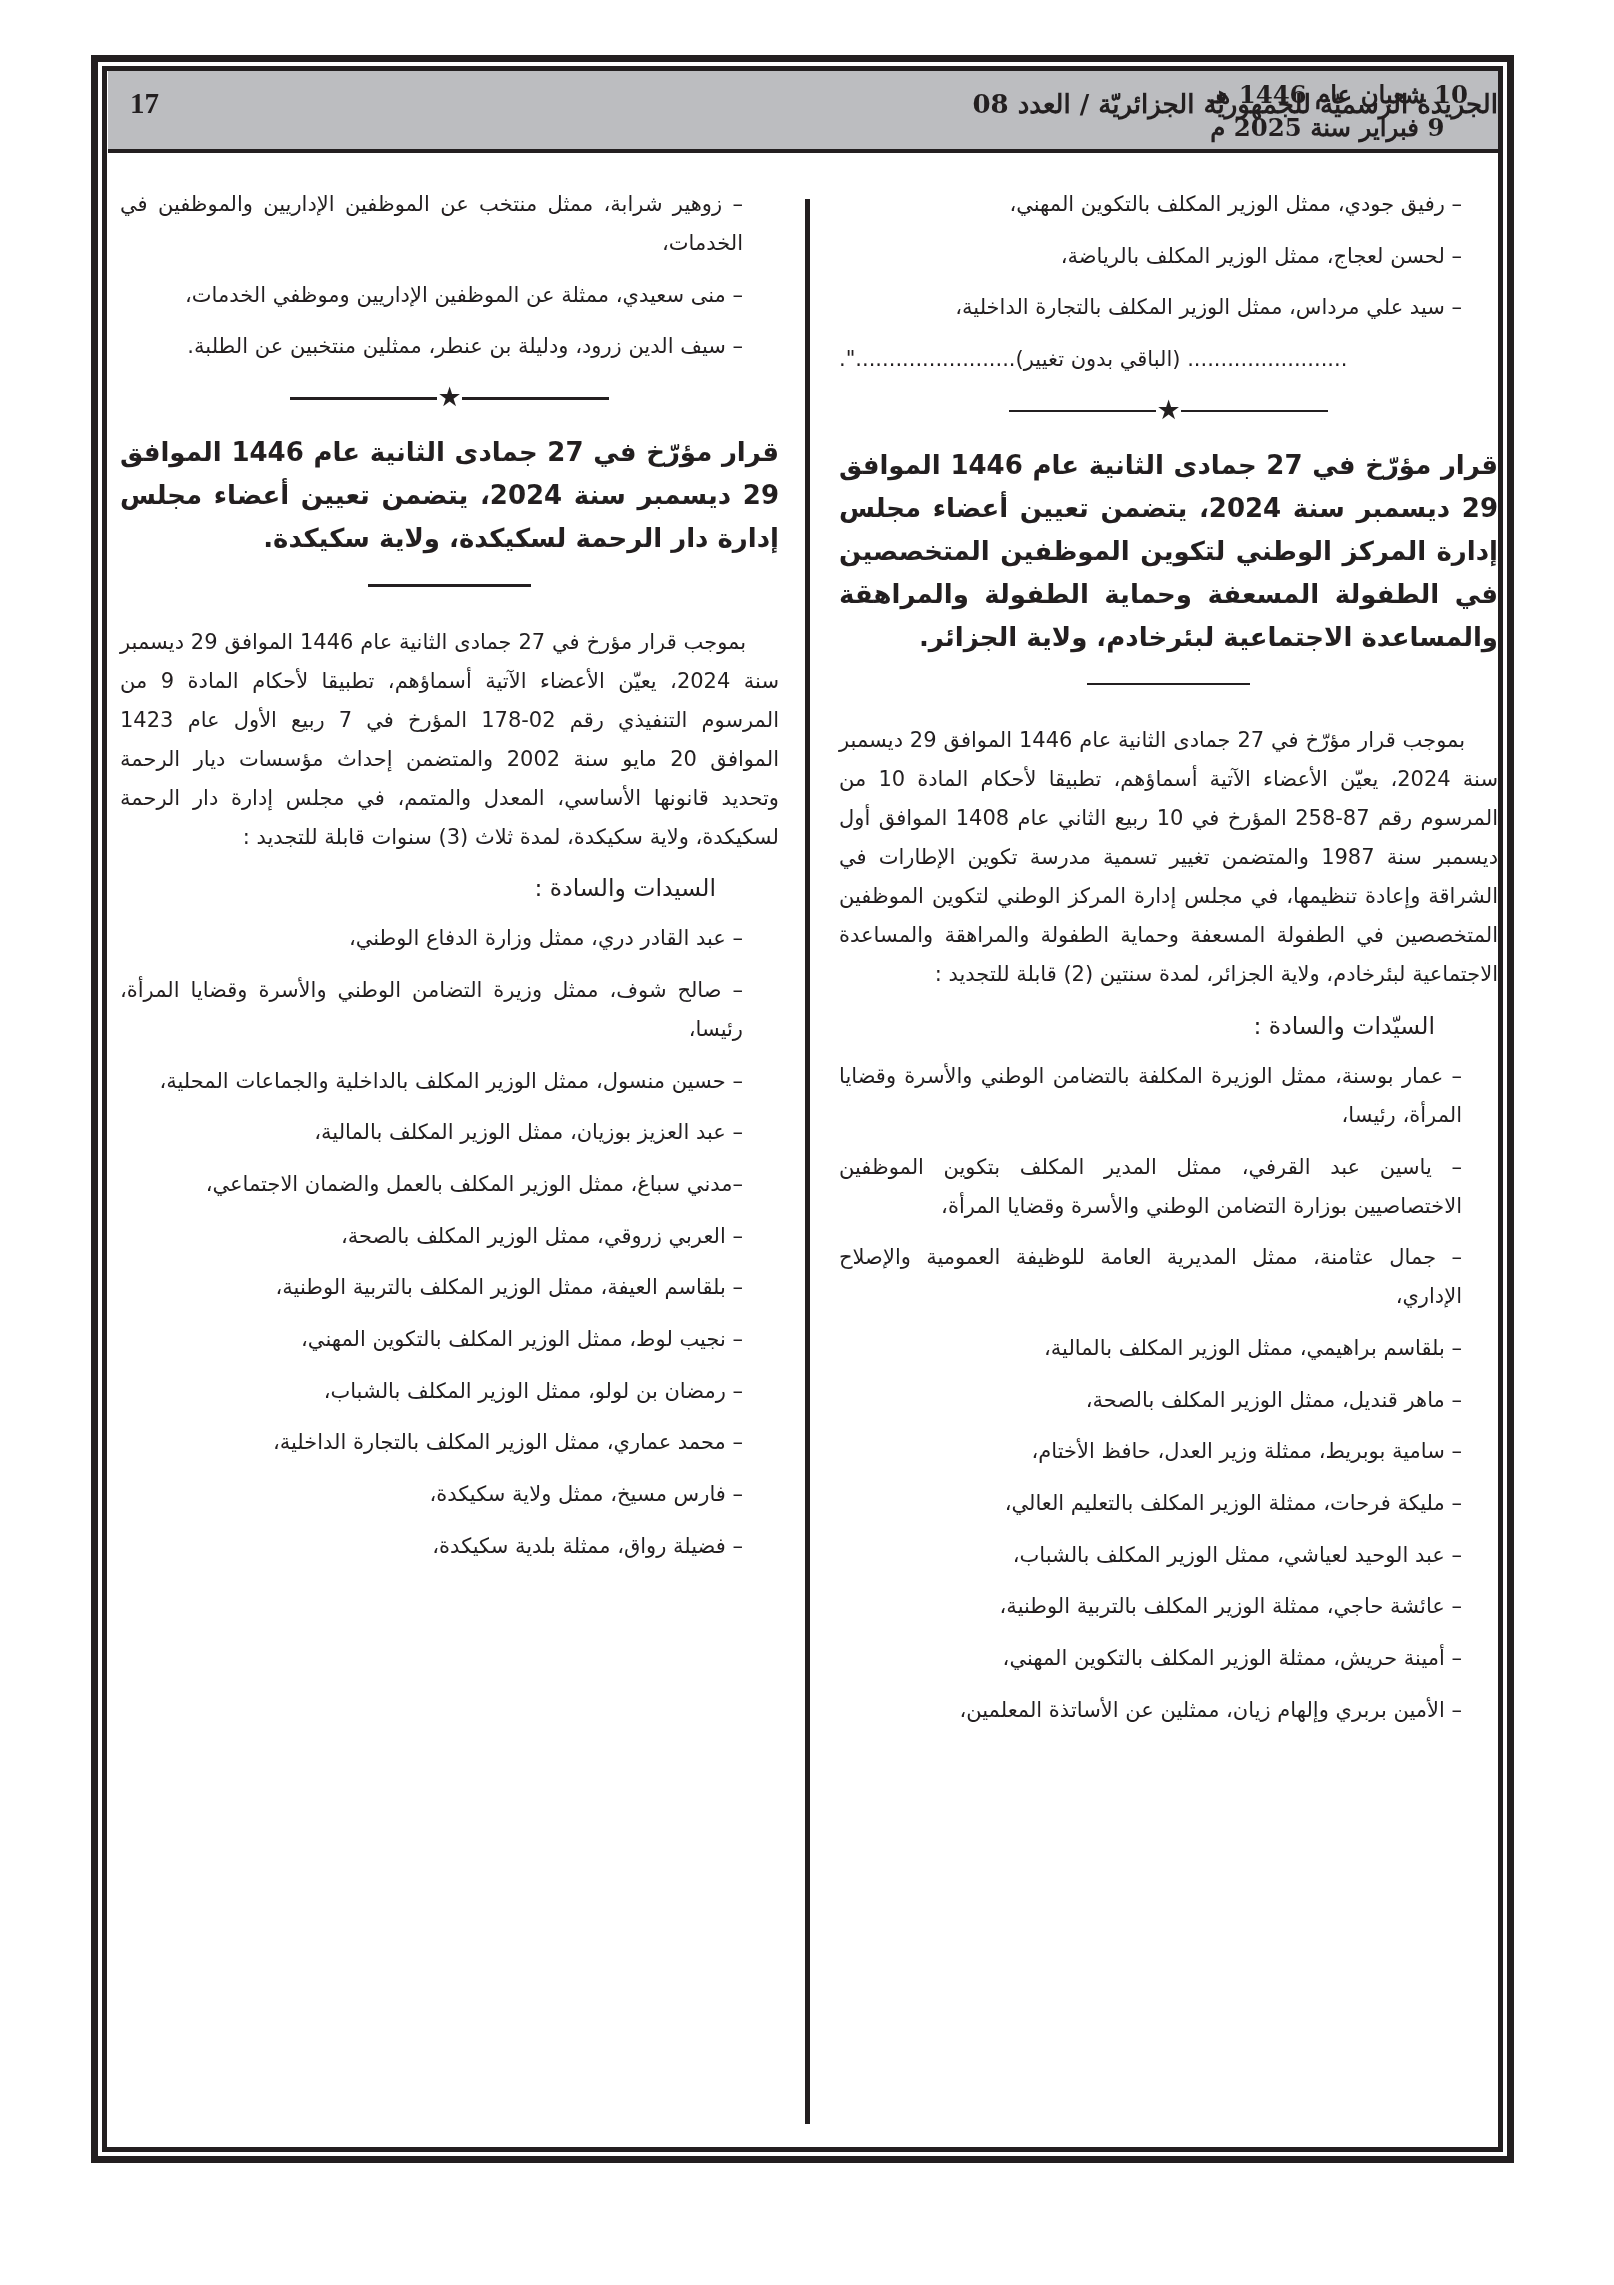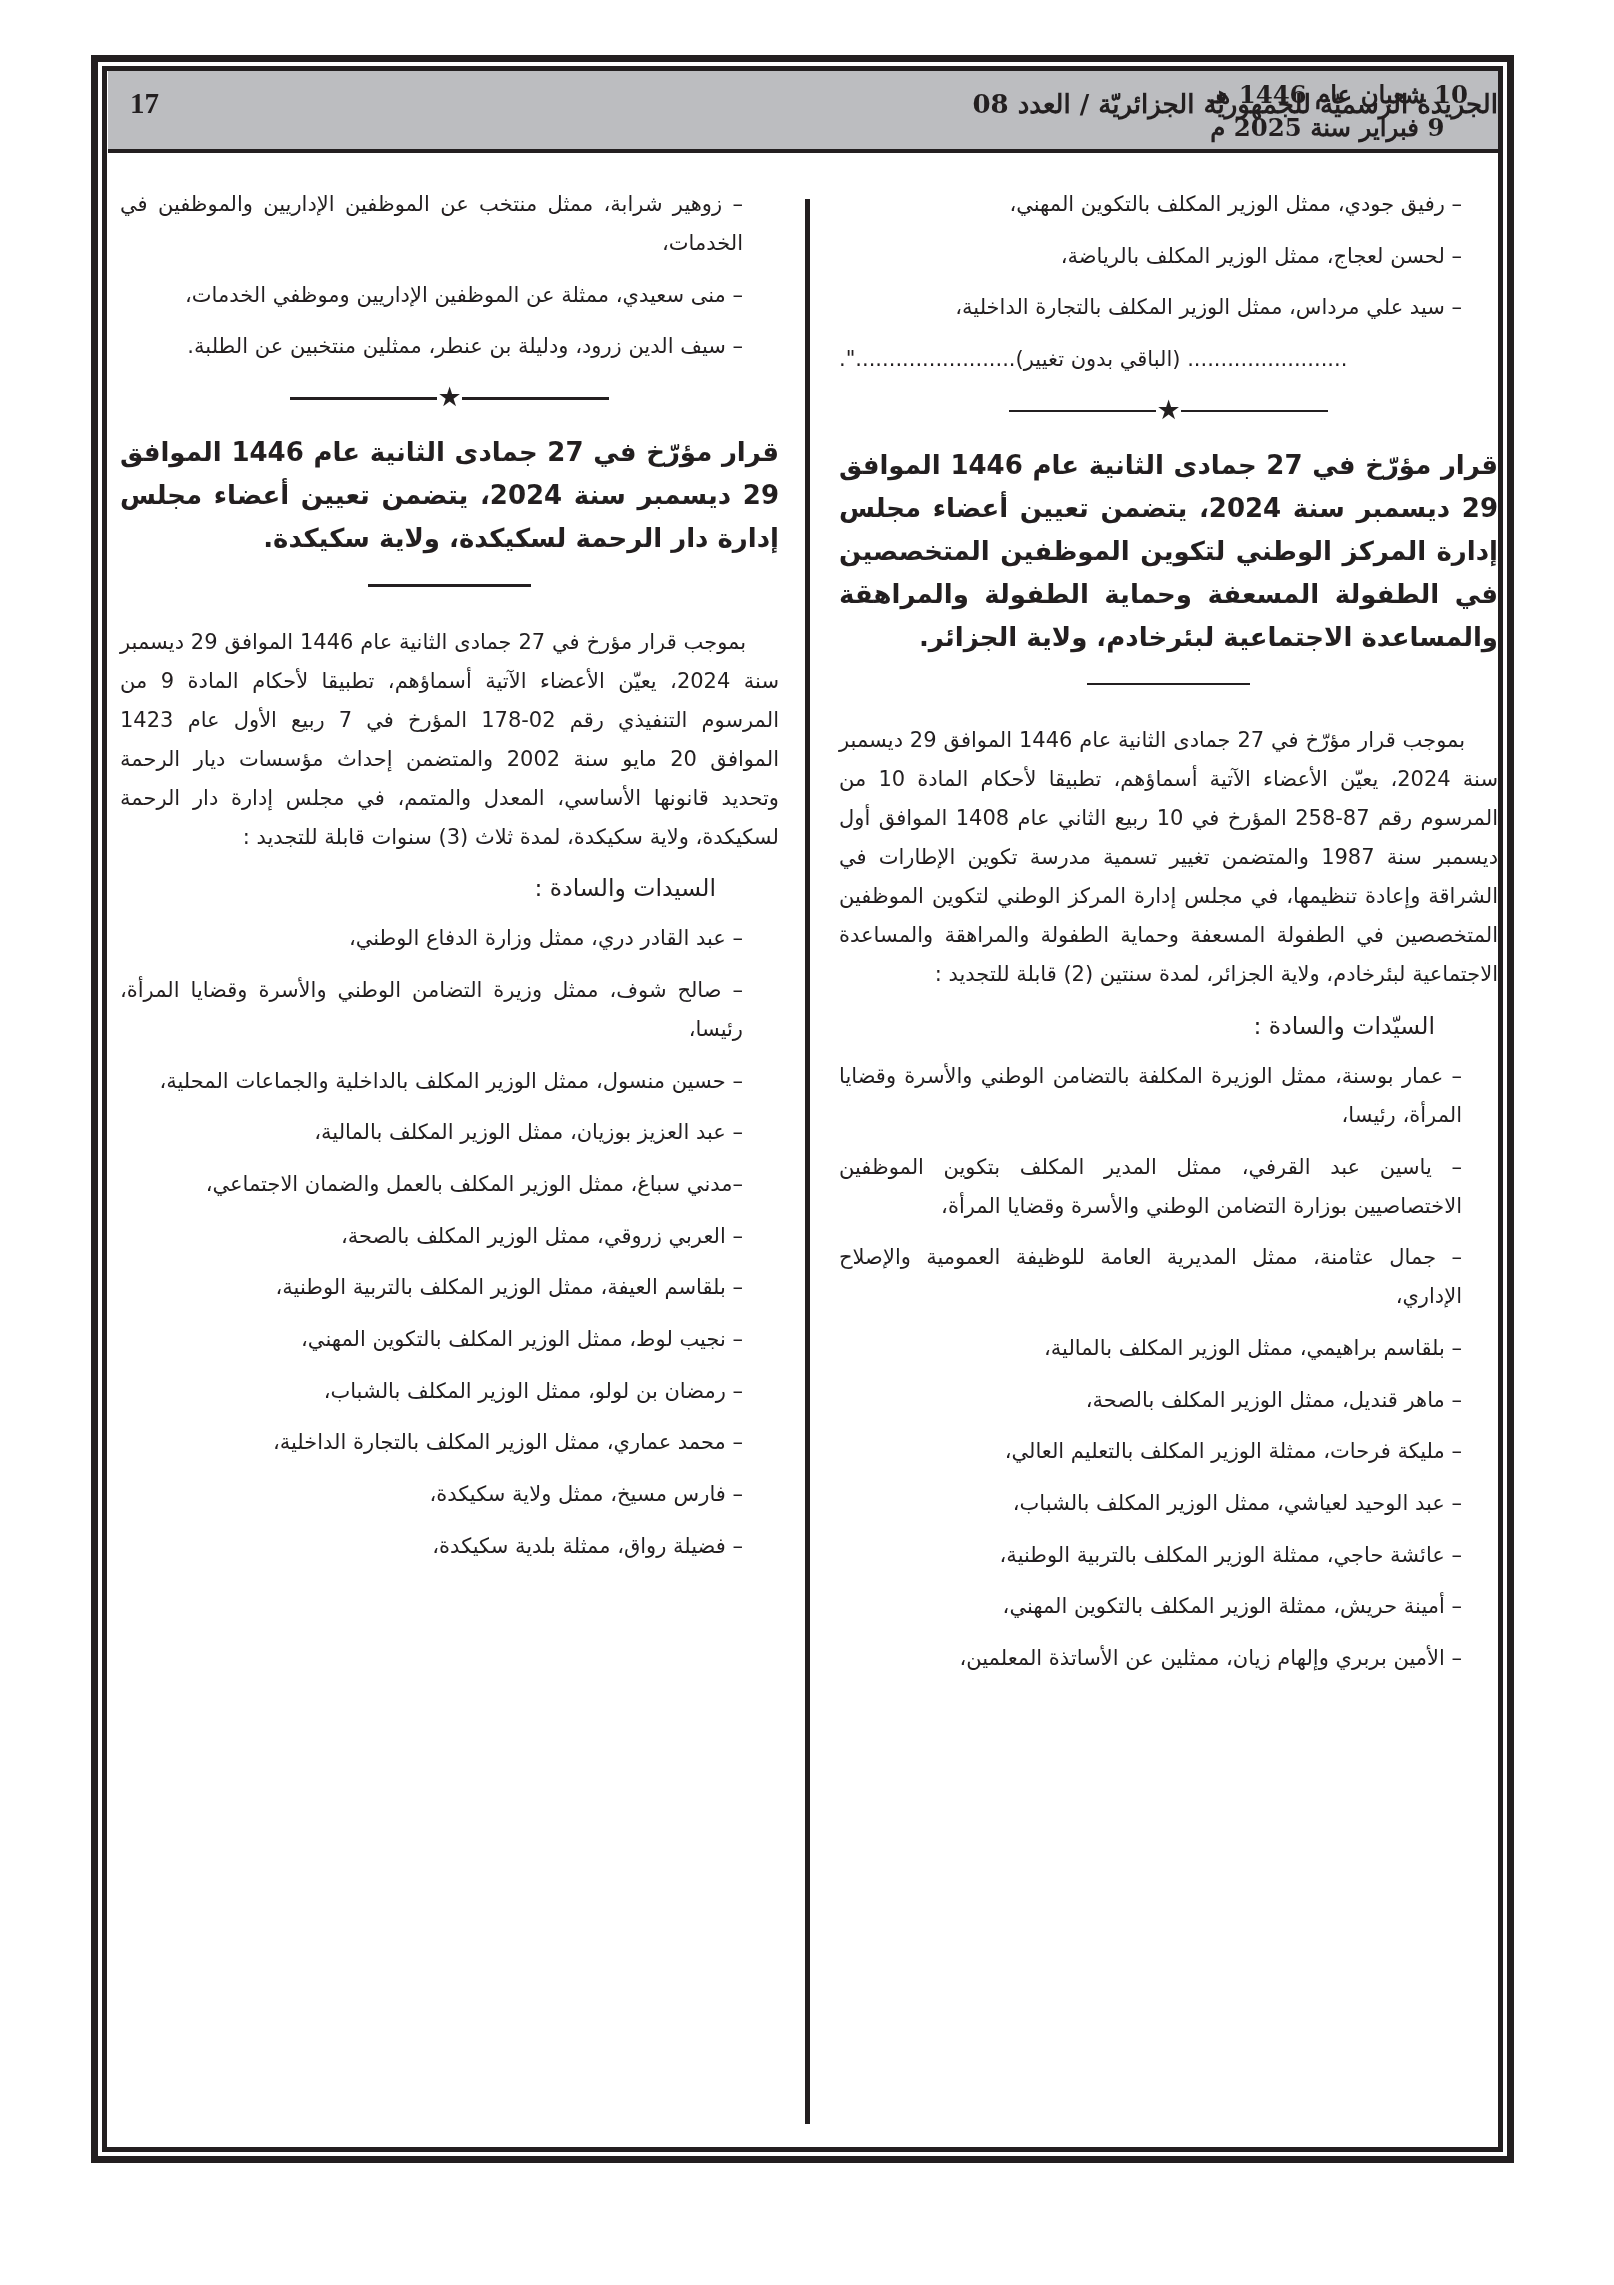--- a/index.html
+++ b/index.html
@@ -66,20 +66,21 @@
   <div class="sep-plain"></div>
 
   <p class="p body">بموجب قرار مؤرّخ في 27 جمادى الثانية عام 1446 الموافق 29 ديسمبر سنة 2024، يعيّن الأعضاء الآتية أسماؤهم، تطبيقا لأحكام المادة 10 من المرسوم رقم 87-258 المؤرخ في 10 ربيع الثاني عام 1408 الموافق أول ديسمبر سنة 1987 والمتضمن تغيير تسمية مدرسة تكوين الإطارات في الشراقة وإعادة تنظيمها، في مجلس إدارة المركز الوطني لتكوين الموظفين المتخصصين في الطفولة المسعفة وحماية الطفولة والمراهقة والمساعدة الاجتماعية لبئرخادم، ولاية الجزائر، لمدة سنتين (2) قابلة للتجديد :</p>
   <p class="subhead">السيّدات والسادة :</p>
 
   <p class="p item">– عمار بوسنة، ممثل الوزيرة المكلفة بالتضامن الوطني والأسرة وقضايا المرأة، رئيسا،</p>
   <p class="p item">– ياسين عبد القرفي، ممثل المدير المكلف بتكوين الموظفين الاختصاصيين بوزارة التضامن الوطني والأسرة وقضايا المرأة،</p>
   <p class="p item">– جمال عثامنة، ممثل المديرية العامة للوظيفة العمومية والإصلاح الإداري،</p>
   <p class="p item">– بلقاسم براهيمي، ممثل الوزير المكلف بالمالية،</p>
   <p class="p item">– ماهر قنديل، ممثل الوزير المكلف بالصحة،</p>
+  <p class="p item">– سامية بوبريط، ممثلة وزير العدل، حافظ الأختام،</p>
   <p class="p item">– مليكة فرحات، ممثلة الوزير المكلف بالتعليم العالي،</p>
   <p class="p item">– عبد الوحيد لعياشي، ممثل الوزير المكلف بالشباب،</p>
   <p class="p item">– عائشة حاجي، ممثلة الوزير المكلف بالتربية الوطنية،</p>
   <p class="p item">– أمينة حريش، ممثلة الوزير المكلف بالتكوين المهني،</p>
   <p class="p item">– الأمين بربري وإلهام زيان، ممثلين عن الأساتذة المعلمين،</p>
 </div>
 
 <div class="col left">
   <p class="p item">– زوهير شرابة، ممثل منتخب عن الموظفين الإداريين والموظفين في الخدمات،</p>
   <p class="p item">– منى سعيدي، ممثلة عن الموظفين الإداريين وموظفي الخدمات،</p>

